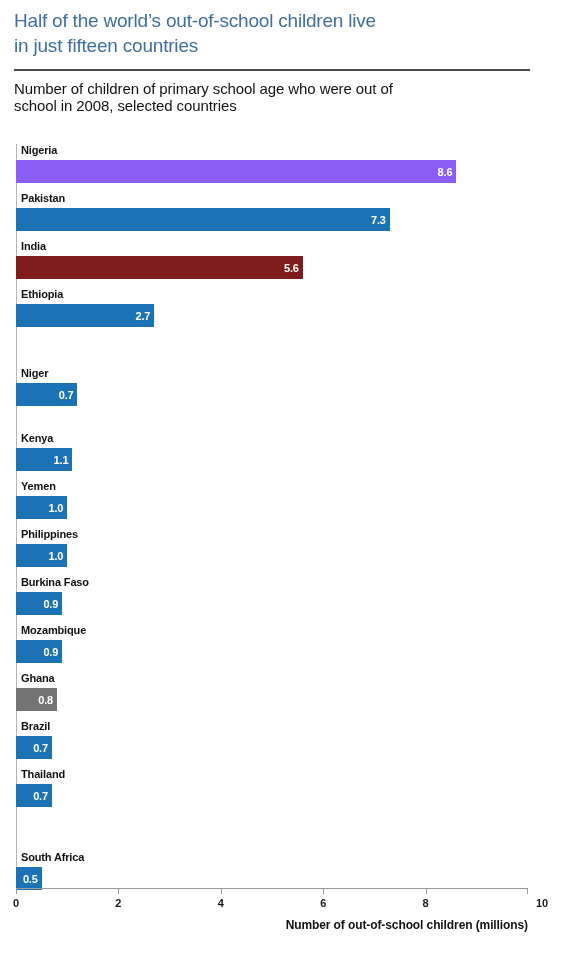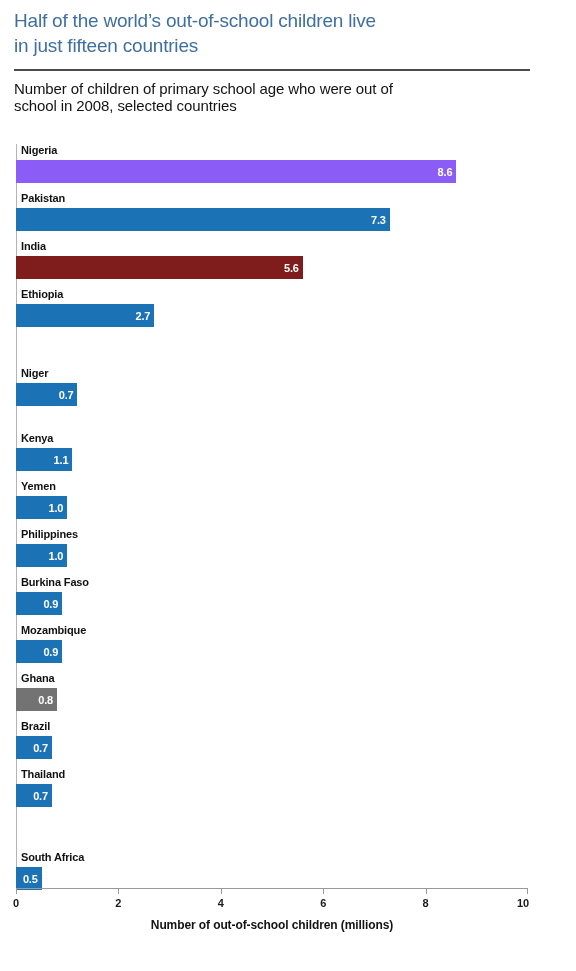--- a/index.html
+++ b/index.html
@@ -143,21 +143,21 @@
     font-weight: bold;
     color: #1a1a1a;
     transform: translateX(-50%);
     white-space: nowrap;
   }
   .xaxis-title {
     position: absolute;
     top: 30px;
     left: 0;
     width: 512px;
-    text-align: center;
+    text-align: right;
     font-size: 12px;
     font-weight: bold;
     color: #131313;
     letter-spacing: -0.1px;
     white-space: nowrap;
   }
 </style>
 </head>
 <body>
 
@@ -266,17 +266,17 @@
         <div class="tick-label" style="left: 0px;">0</div>
         <div class="tick" style="left: 102.4px;"></div>
         <div class="tick-label" style="left: 102.4px;">2</div>
         <div class="tick" style="left: 204.8px;"></div>
         <div class="tick-label" style="left: 204.8px;">4</div>
         <div class="tick" style="left: 307.2px;"></div>
         <div class="tick-label" style="left: 307.2px;">6</div>
         <div class="tick" style="left: 409.6px;"></div>
         <div class="tick-label" style="left: 409.6px;">8</div>
         <div class="tick" style="left: 511px;"></div>
-        <div class="tick-label" style="left: 507px; text-align: right;">10</div>
+        <div class="tick-label" style="left: 526px; text-align: right;">10</div>
       </div>
   </div>
 
 </div>
 
 </body></html>

